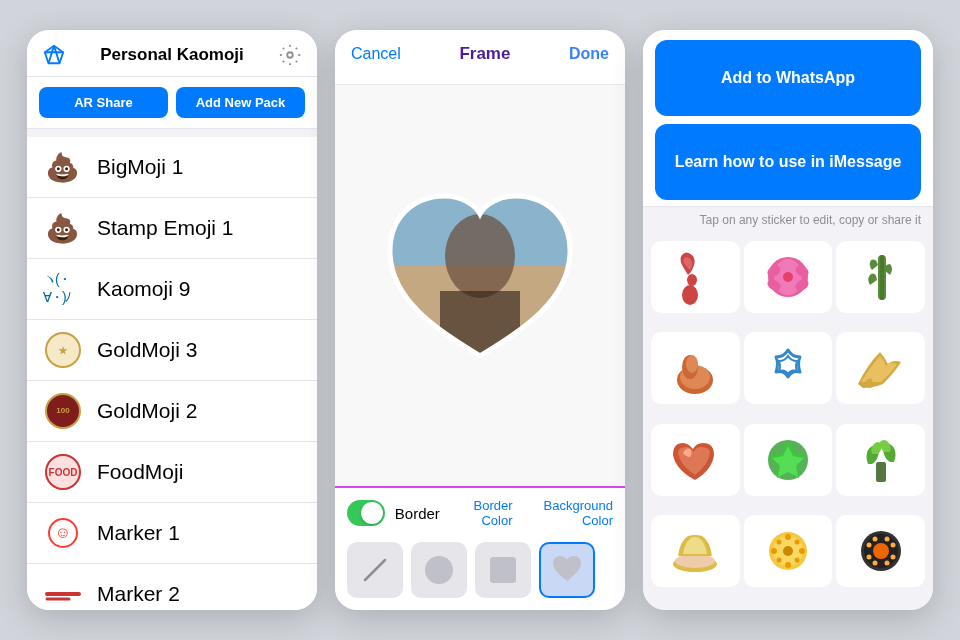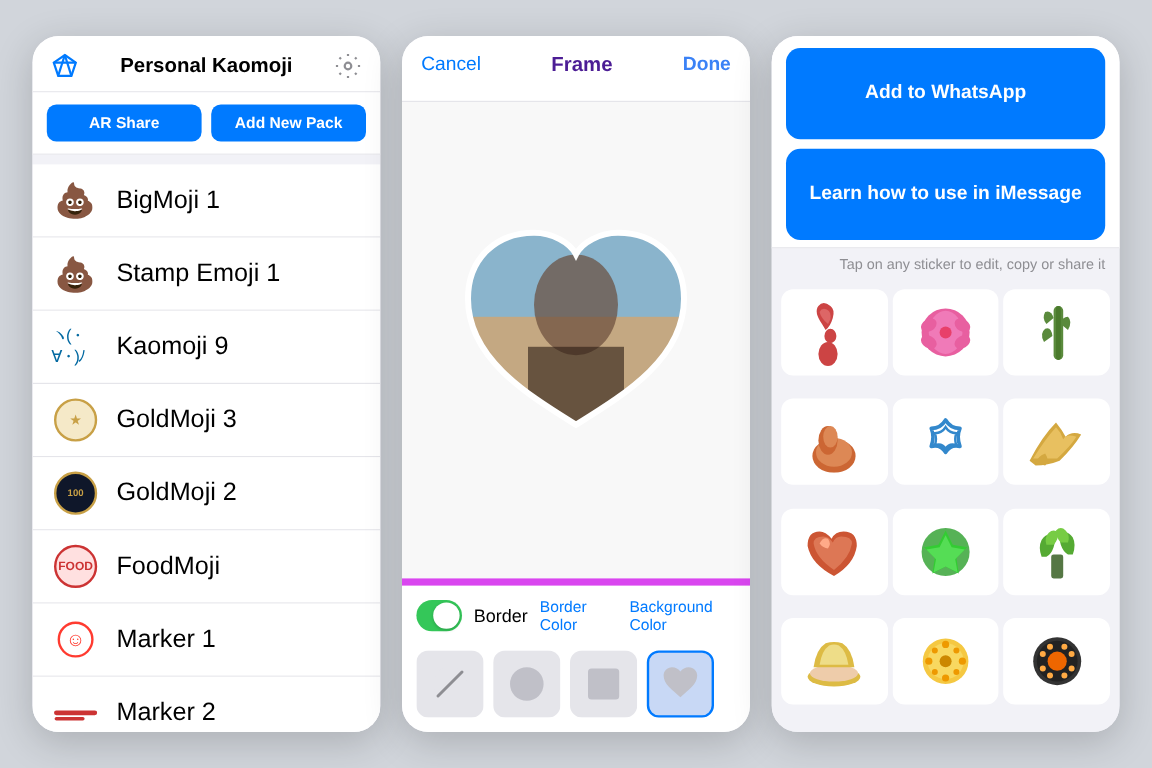--- a/index.html
+++ b/index.html
@@ -141,21 +141,21 @@
       margin-bottom: 10px;
     }
     .heart-shape {
       width: 200px;
       height: 190px;
     }
     .frame-controls {
       width: 100%;
       padding: 10px 12px 6px;
       background: #fff;
-      border-top: 6px solid #d946ef;
+      border-top: 2px solid #d946ef;
     }
     .border-row {
       display: flex;
       align-items: center;
       gap: 10px;
       margin-bottom: 10px;
     }
     .toggle {
       width: 44px;
       height: 26px;
@@ -176,20 +176,21 @@
       box-shadow: 0 1px 3px rgba(0,0,0,0.2);
     }
     .border-label {
       font-size: 15px;
       color: #000;
     }
     .color-links {
       display: flex;
       gap: 12px;
       margin-left: auto;
+      text-align: right;
     }
     .color-link {
       color: #007aff;
       font-size: 13px;
       cursor: pointer;
     }
     .shape-row {
       display: flex;
       gap: 8px;
       align-items: center;
@@ -310,21 +311,21 @@
       justify-content: center;
       font-size: 10px;
       color: #c8a046;
       font-weight: 700;
     }
     .stamp-badge {
       width: 36px;
       height: 36px;
       border-radius: 50%;
       border: 2px solid #c8a046;
-      background: #0f172a;
+      background: #7f1d1d;
       display: flex;
       align-items: center;
       justify-content: center;
       font-size: 8px;
       color: #c8a046;
       font-weight: 700;
       text-align: center;
       line-height: 1.1;
     }
   </style>

